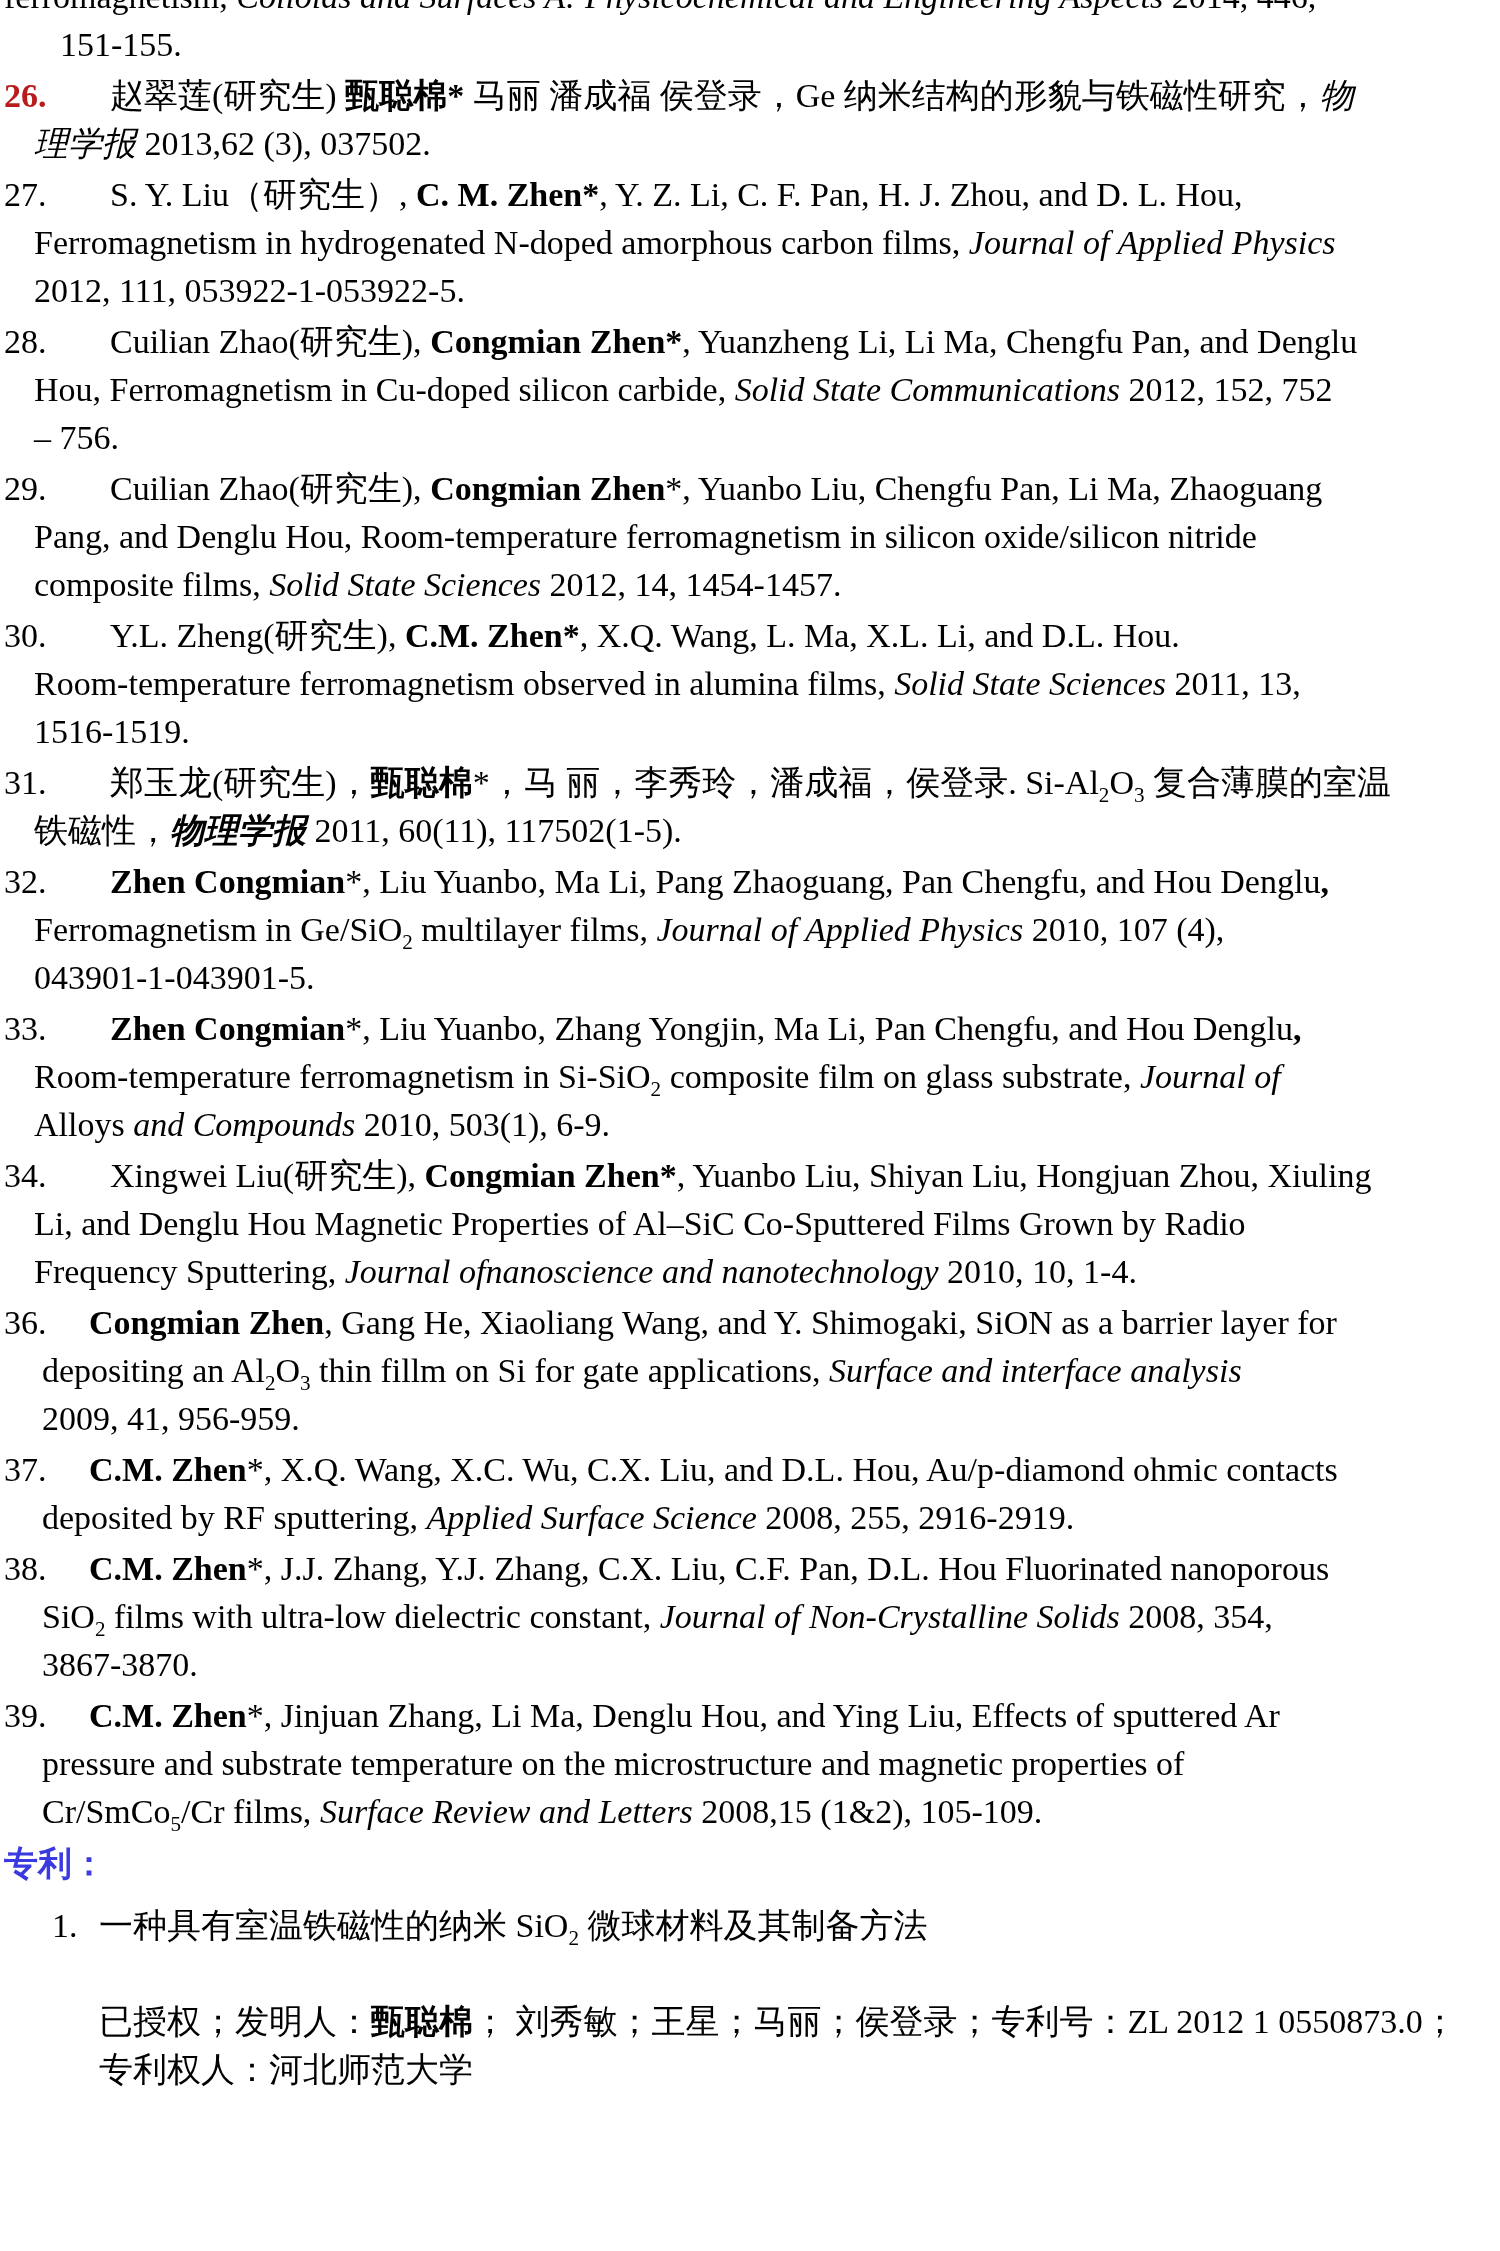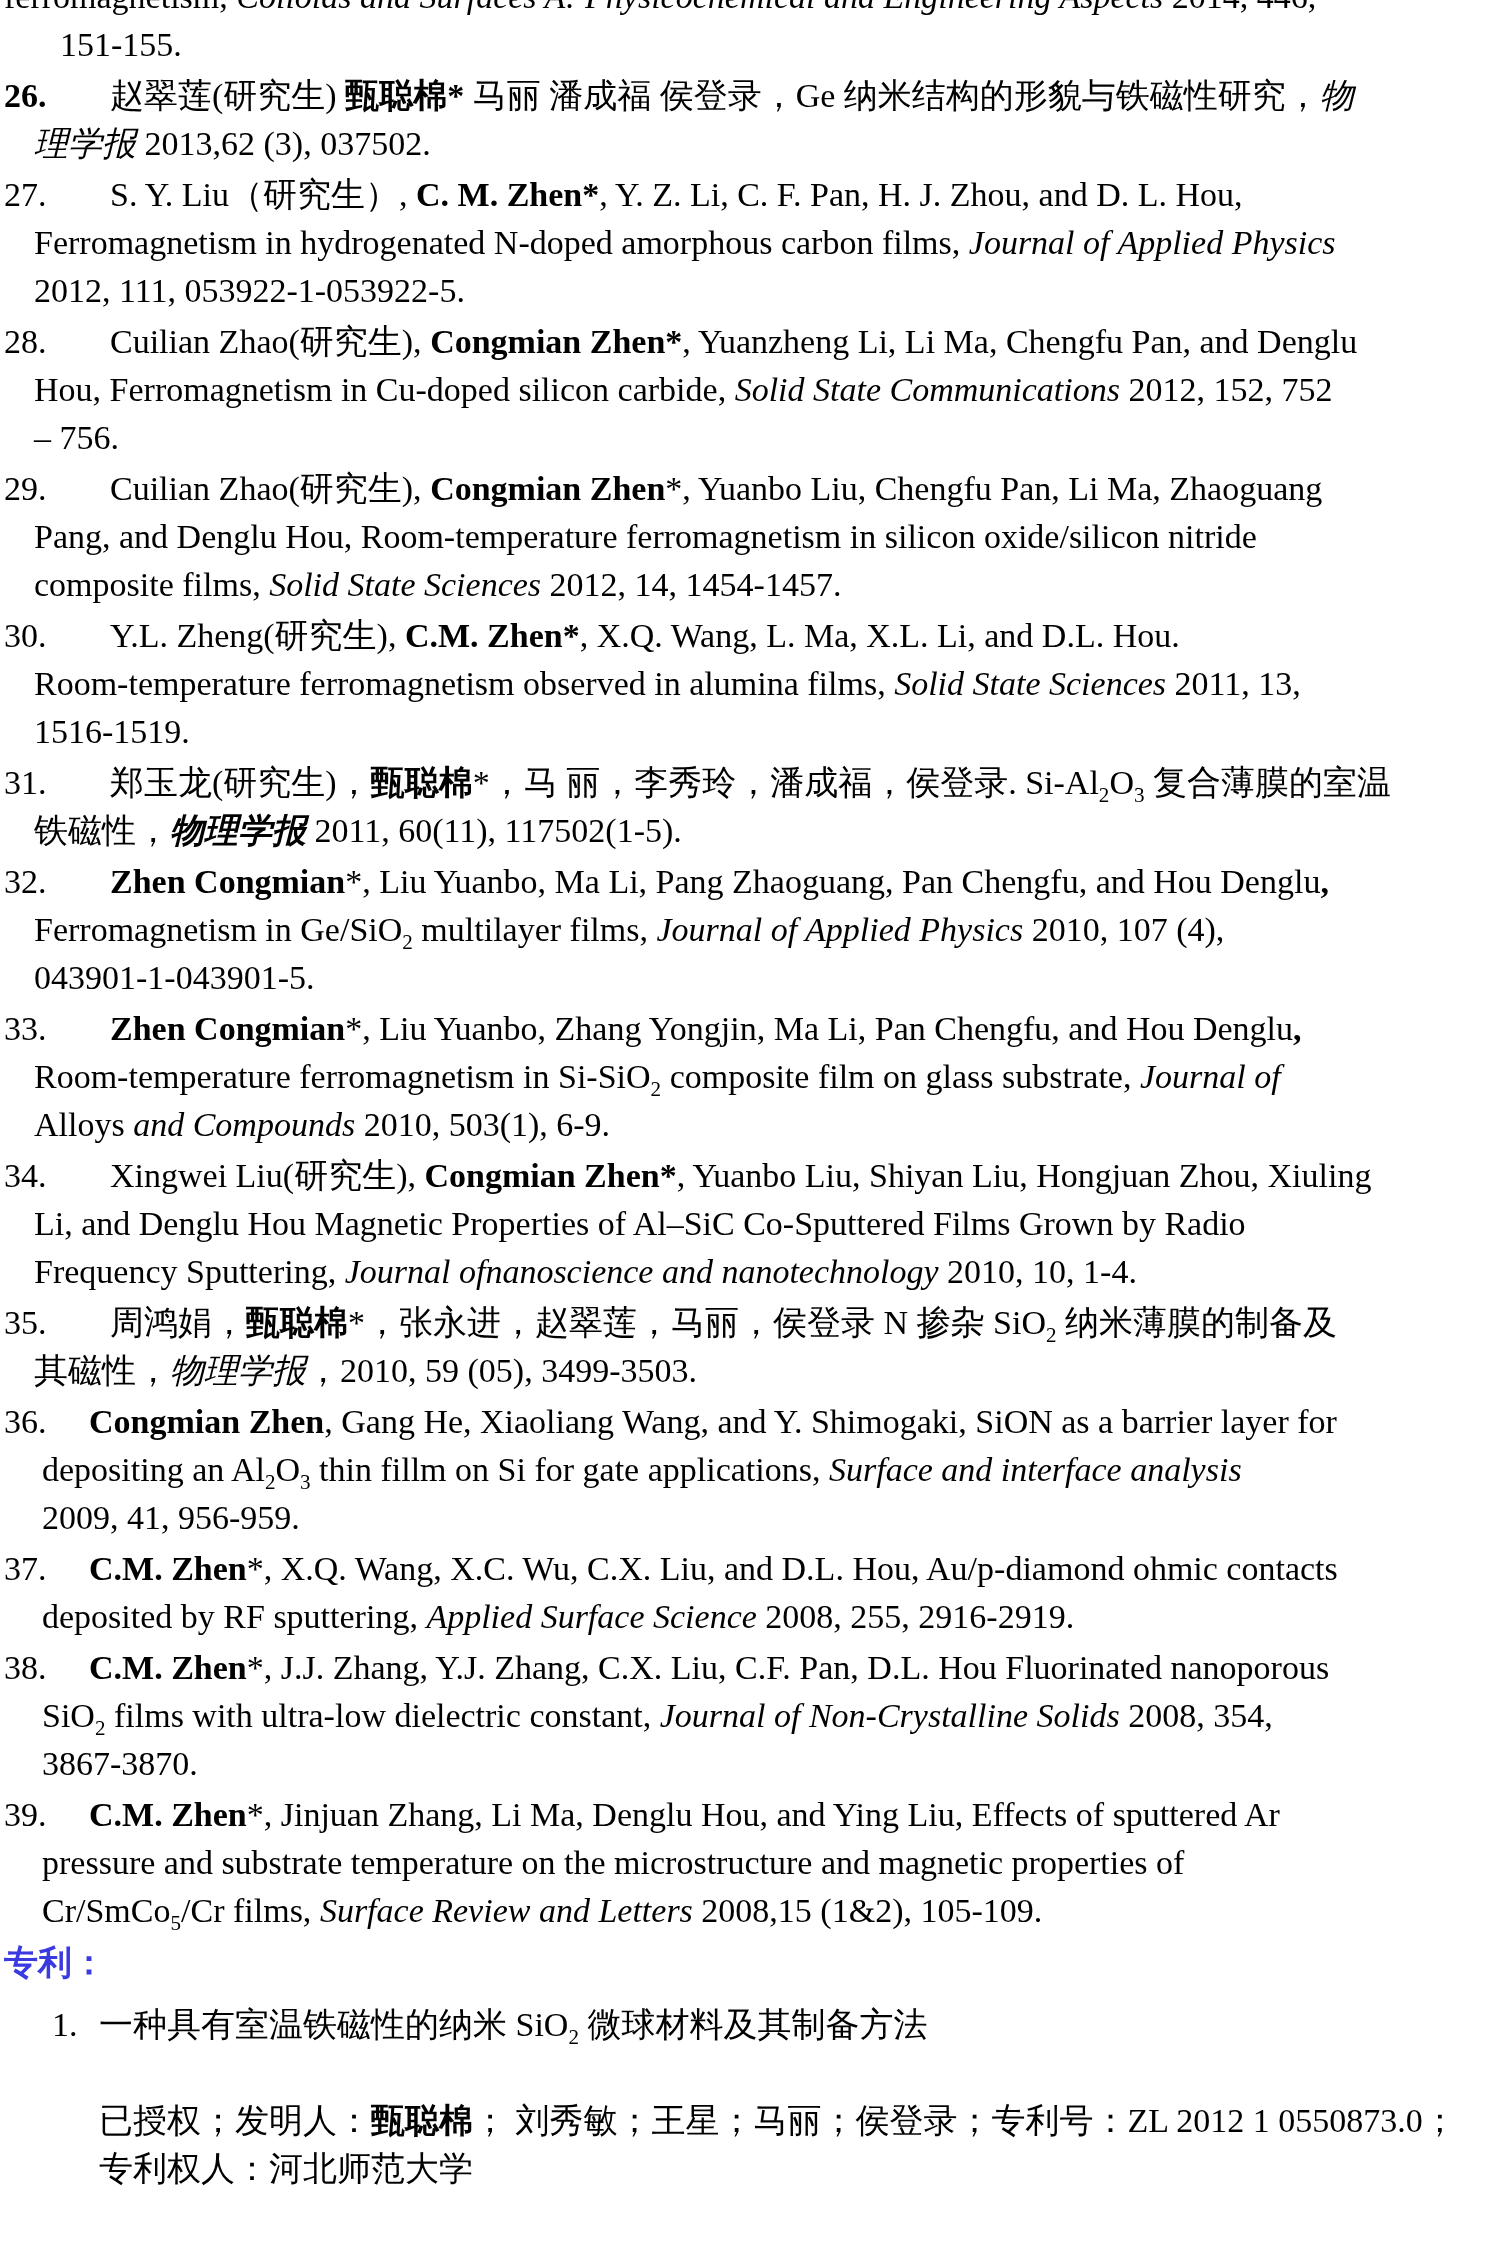--- a/index.html
+++ b/index.html
@@ -11,21 +11,21 @@
     font-family:"Liberation Serif","DejaVu Serif",serif;
     font-size:34px;line-height:48px;color:#000000;
     overflow:hidden;
   }
   .ref{padding-left:30px;text-indent:-30px;margin:3px 0;}
   .ref.first{margin-top:-27px;}
   .ref.cont{padding-left:56px;text-indent:-56px;}
   .ref.n36{padding-left:38px;text-indent:-38px;}
   .num{display:inline-block;text-indent:0;width:106px;}
   .ref.n36 .num{width:85px;}
-  .num.blue{color:#000000;font-weight:bold;}
+  .num.blue{color:#b91c1c;font-weight:bold;}
   .b{font-weight:bold;}
   .it{font-style:italic;}
   sub.s{font-size:0.62em;line-height:0;}
   .patent-header{color:#3a3ae0;font-weight:bold;margin-top:4px;}
   .patent-item{padding-left:95px;text-indent:-47px;margin-top:14px;}
   .patent-item .num{width:47px;}
 </style>
 </head>
 <body>
 
@@ -34,21 +34,20 @@
       <div class="ref cont first"><span class="">ferromagnetism, </span><span class="it">Colloids and Surfaces A: Physicochemical and Engineering Aspects</span><span class=""> 2014, 446,</span><br><span class="">151-155.</span></div>
       <div class="ref"><span class="num blue">26.</span><span class="">赵翠莲(研究生) </span><span class="b">甄聪棉*</span><span class=""> 马丽 潘成福 侯登录，Ge 纳米结构的形貌与铁磁性研究，</span><span class="it">物</span><br><span class="it">理学报</span><span class=""> 2013,62 (3), 037502.</span></div>
       <div class="ref"><span class="num">27.</span><span class="">S. Y. Liu（研究生）, </span><span class="b">C. M. Zhen*</span><span class="">, Y. Z. Li, C. F. Pan, H. J. Zhou, and D. L. Hou,</span><br><span class="">Ferromagnetism in hydrogenated N-doped amorphous carbon films, </span><span class="it">Journal of Applied Physics</span><br><span class="">2012, 111, 053922-1-053922-5.</span></div>
       <div class="ref"><span class="num">28.</span><span class="">Cuilian Zhao(研究生), </span><span class="b">Congmian Zhen*</span><span class="">, Yuanzheng Li, Li Ma, Chengfu Pan, and Denglu</span><br><span class="">Hou, Ferromagnetism in Cu-doped silicon carbide, </span><span class="it">Solid State Communications</span><span class=""> 2012, 152, 752</span><br><span class="">– 756.</span></div>
       <div class="ref"><span class="num">29.</span><span class="">Cuilian Zhao(研究生), </span><span class="b">Congmian Zhen</span><span class="">*, Yuanbo Liu, Chengfu Pan, Li Ma, Zhaoguang</span><br><span class="">Pang, and Denglu Hou, Room-temperature ferromagnetism in silicon oxide/silicon nitride</span><br><span class="">composite films, </span><span class="it">Solid State Sciences</span><span class=""> 2012, 14, 1454-1457.</span></div>
       <div class="ref"><span class="num">30.</span><span class="">Y.L. Zheng(研究生), </span><span class="b">C.M. Zhen*</span><span class="">, X.Q. Wang, L. Ma, X.L. Li, and D.L. Hou.</span><br><span class="">Room-temperature ferromagnetism observed in alumina films, </span><span class="it">Solid State Sciences</span><span class=""> 2011, 13,</span><br><span class="">1516-1519.</span></div>
       <div class="ref"><span class="num">31.</span><span class="">郑玉龙(研究生)，</span><span class="b">甄聪棉</span><span class="">*，马 丽，李秀玲，潘成福，侯登录. Si-Al</span><sub class="s">2</sub><span class="">O</span><sub class="s">3</sub><span class=""> 复合薄膜的室温</span><br><span class="">铁磁性，</span><span class="b it">物理学报</span><span class=""> 2011, 60(11), 117502(1-5).</span></div>
       <div class="ref"><span class="num">32.</span><span class="b">Zhen Congmian</span><span class="">*, Liu Yuanbo, Ma Li, Pang Zhaoguang, Pan Chengfu, and Hou Denglu</span><span class="b">,</span><br><span class="">Ferromagnetism in Ge/SiO</span><sub class="s">2</sub><span class=""> multilayer films, </span><span class="it">Journal of Applied Physics</span><span class=""> 2010, 107 (4),</span><br><span class="">043901-1-043901-5.</span></div>
       <div class="ref"><span class="num">33.</span><span class="b">Zhen Congmian</span><span class="">*, Liu Yuanbo, Zhang Yongjin, Ma Li, Pan Chengfu, and Hou Denglu</span><span class="b">,</span><br><span class="">Room-temperature ferromagnetism in Si-SiO</span><sub class="s">2</sub><span class=""> composite film on glass substrate, </span><span class="it">Journal of</span><br><span class="">Alloys </span><span class="it">and Compounds</span><span class=""> 2010, 503(1), 6-9.</span></div>
       <div class="ref"><span class="num">34.</span><span class="">Xingwei Liu(研究生), </span><span class="b">Congmian Zhen*</span><span class="">, Yuanbo Liu, Shiyan Liu, Hongjuan Zhou, Xiuling</span><br><span class="">Li, and Denglu Hou Magnetic Properties of Al–SiC Co-Sputtered Films Grown by Radio</span><br><span class="">Frequency Sputtering, </span><span class="it">Journal ofnanoscience and nanotechnology</span><span class=""> 2010, 10, 1-4.</span></div>
-      <div class="ref"><span class="num">35.</span><span class="">周鸿娟，</span><span class="b">甄聪棉</span><span class="">*，张永进，赵翠莲，马丽，侯登录 N 掺杂 SiO</span><sub class="s">2</sub><span class=""> 纳米薄膜的制备及</span><br><span class="">其磁性，</span><span class="it">物理学报</span><span class="">，2010, 59 (05), 3499-3503.</span></div>
       <div class="ref n36"><span class="num">36.</span><span class="b">Congmian Zhen</span><span class="">, Gang He, Xiaoliang Wang, and Y. Shimogaki, SiON as a barrier layer for</span><br><span class="">depositing an Al</span><sub class="s">2</sub><span class="">O</span><sub class="s">3</sub><span class=""> thin fillm on Si for gate applications, </span><span class="it">Surface and interface analysis</span><br><span class="">2009, 41, 956-959.</span></div>
       <div class="ref n36"><span class="num">37.</span><span class="b">C.M. Zhen</span><span class="">*, X.Q. Wang, X.C. Wu, C.X. Liu, and D.L. Hou, Au/p-diamond ohmic contacts</span><br><span class="">deposited by RF sputtering, </span><span class="it">Applied Surface Science</span><span class=""> 2008, 255, 2916-2919.</span></div>
       <div class="ref n36"><span class="num">38.</span><span class="b">C.M. Zhen</span><span class="">*, J.J. Zhang, Y.J. Zhang, C.X. Liu, C.F. Pan, D.L. Hou Fluorinated nanoporous</span><br><span class="">SiO</span><sub class="s">2</sub><span class=""> films with ultra-low dielectric constant, </span><span class="it">Journal of Non-Crystalline Solids</span><span class=""> 2008, 354,</span><br><span class="">3867-3870.</span></div>
       <div class="ref n36"><span class="num">39.</span><span class="b">C.M. Zhen</span><span class="">*, Jinjuan Zhang, Li Ma, Denglu Hou, and Ying Liu, Effects of sputtered Ar</span><br><span class="">pressure and substrate temperature on the microstructure and magnetic properties of</span><br><span class="">Cr/SmCo</span><sub class="s">5</sub><span class="">/Cr films, </span><span class="it">Surface Review and Letters</span><span class=""> 2008,15 (1&amp;2), 105-109.</span></div>
     </div>
   <div class="patent-header">专利：</div>
   <div id="patents">
       <div class="patent-item"><span class="num">1.</span><span class="">一种具有室温铁磁性的纳米 SiO</span><sub class="s">2</sub><span class=""> 微球材料及其制备方法</span><br><br><span class="">已授权；发明人：</span><span class="b">甄聪棉</span><span class="">； 刘秀敏；王星；马丽；侯登录；专利号：ZL 2012 1 0550873.0；</span><br><span class="">专利权人：河北师范大学</span></div>
     </div>
 </div>

